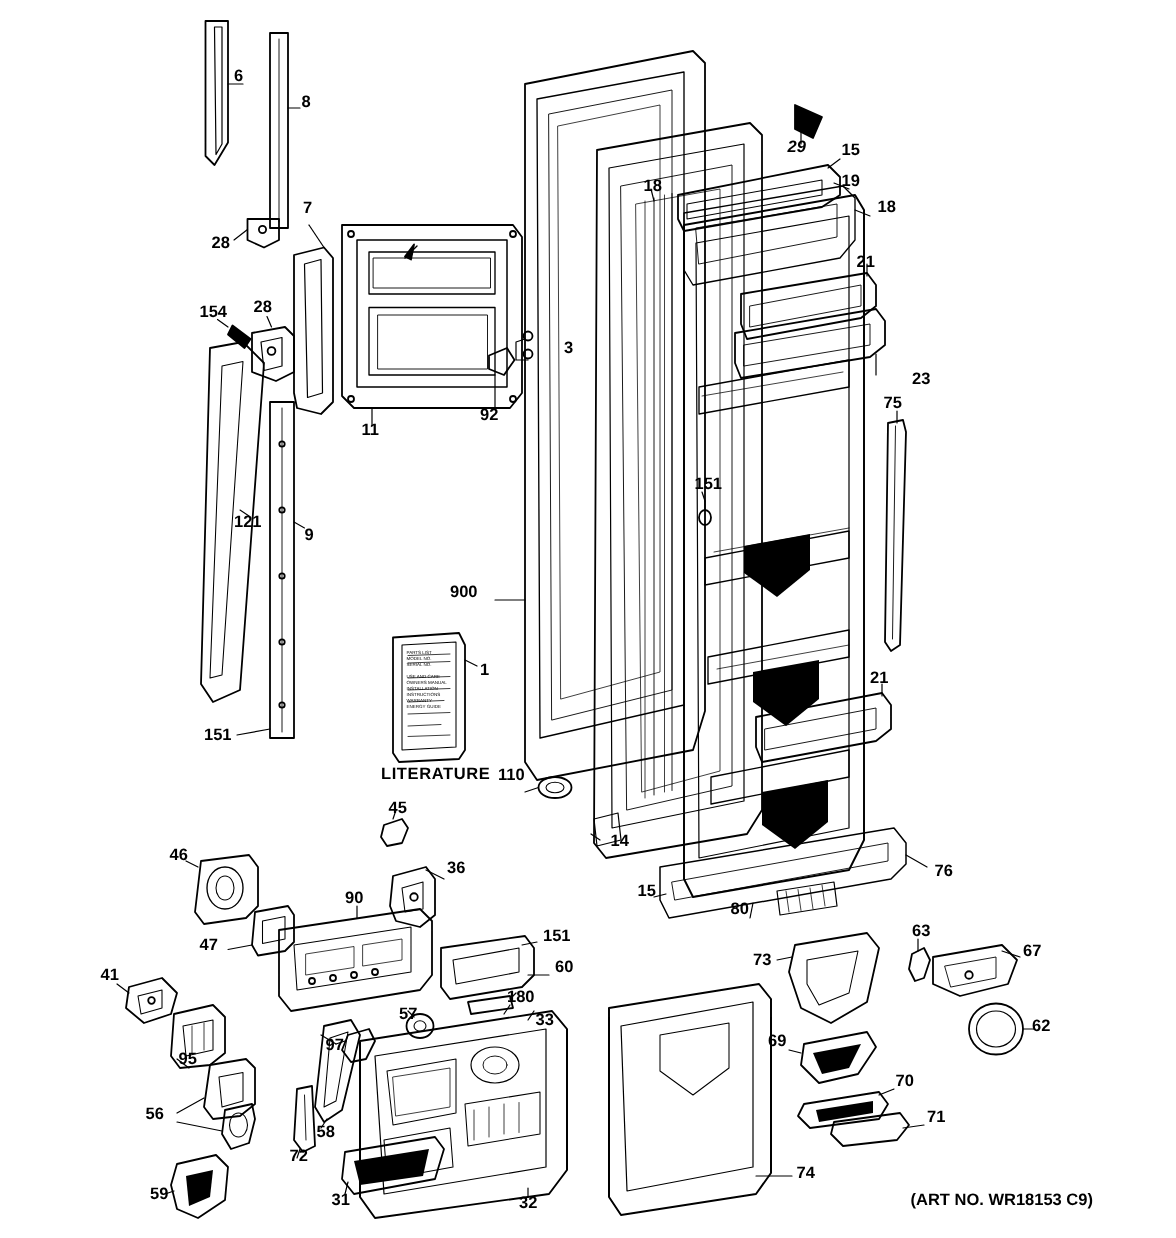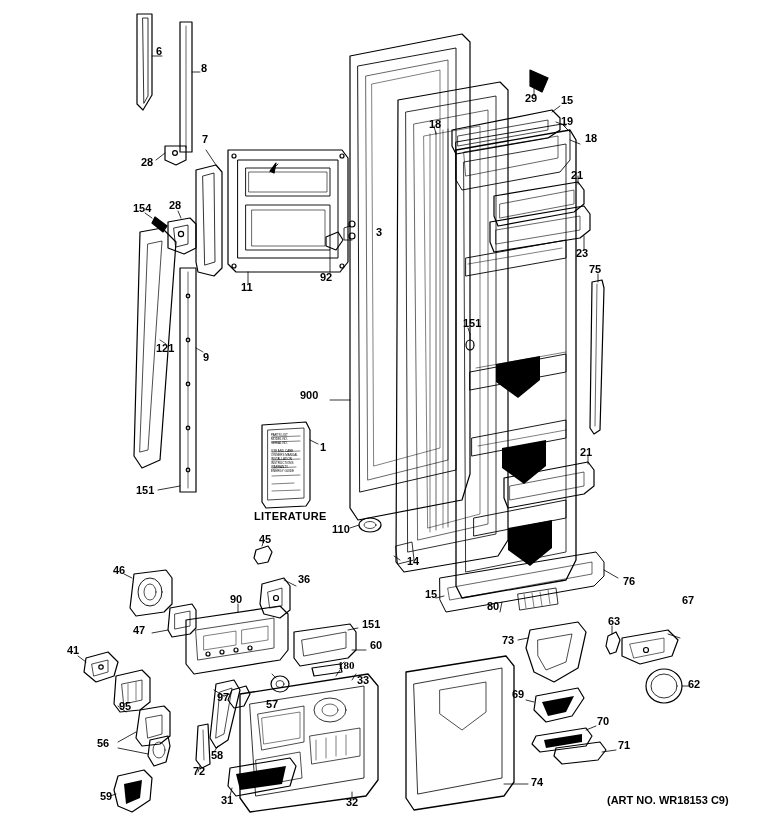--- a/index.html
+++ b/index.html
@@ -463,60 +463,60 @@
   <div class="callout" style="left:156px; top:46px;">6</div>
   <div class="callout" style="left:201px; top:63px;">8</div>
   <div class="callout" style="left:141px; top:157px;">28</div>
   <div class="callout" style="left:202px; top:134px;">7</div>
   <div class="callout" style="left:133px; top:203px;">154</div>
   <div class="callout" style="left:169px; top:200px;">28</div>
   <div class="callout" style="left:241px; top:282px;">11</div>
   <div class="callout" style="left:320px; top:272px;">92</div>
   <div class="callout" style="left:376px; top:227px;">3</div>
   <div class="callout" style="left:429px; top:119px;">18</div>
-  <div class="callout" style="left:525px; top:93px;">29</div>
+  <div class="callout" style="left:525px; top:93px;font-style:italic;">29</div>
   <div class="callout" style="left:561px; top:95px;">15</div>
   <div class="callout" style="left:561px; top:116px;">19</div>
   <div class="callout" style="left:585px; top:133px;">18</div>
   <div class="callout" style="left:571px; top:170px;">21</div>
-  <div class="callout" style="left:576px; top:248px;">23</div>
+  <div class="callout" style="left:608px; top:248px;">23</div>
   <div class="callout" style="left:589px; top:264px;">75</div>
   <div class="callout" style="left:156px; top:343px;">121</div>
   <div class="callout" style="left:203px; top:352px;">9</div>
   <div class="callout" style="left:136px; top:485px;">151</div>
   <div class="callout" style="left:463px; top:318px;">151</div>
   <div class="callout" style="left:300px; top:390px;">900</div>
   <div class="callout" style="left:320px; top:442px;">1</div>
-  <div class="callout" style="left:332px; top:524px;">110</div>
+  <div class="callout" style="left:332px; top:512px;">110</div>
   <div class="callout" style="left:383px; top:556px;margin-left:24px;">14</div>
   <div class="callout" style="left:580px; top:447px;">21</div>
   <div class="callout" style="left:425px; top:589px;">15</div>
   <div class="callout" style="left:487px; top:601px;">80</div>
   <div class="callout" style="left:623px; top:576px;">76</div>
   <div class="callout" style="left:113px; top:565px;">46</div>
   <div class="callout" style="left:133px; top:625px;">47</div>
   <div class="callout" style="left:259px; top:534px;">45</div>
   <div class="callout" style="left:298px; top:574px;">36</div>
   <div class="callout" style="left:230px; top:594px;">90</div>
   <div class="callout" style="left:67px;  top:645px;text-align:right;">41</div>
   <div class="callout" style="left:119px; top:701px;">95</div>
   <div class="callout" style="left:217px; top:692px;">97</div>
-  <div class="callout" style="left:266px; top:671px;margin-top:28px;">57</div>
+  <div class="callout" style="left:266px; top:671px;">57</div>
   <div class="callout" style="left:211px; top:750px;">58</div>
   <div class="callout" style="left:193px; top:766px;">72</div>
   <div class="callout" style="left:97px;  top:738px;">56</div>
   <div class="callout" style="left:100px; top:791px;">59</div>
   <div class="callout" style="left:221px; top:795px;">31</div>
   <div class="callout" style="left:346px; top:797px;">32</div>
   <div class="callout" style="left:357px; top:675px;">33</div>
-  <div class="callout" style="left:338px; top:660px;font-family:Liberation Serif, serif;">180</div>
+  <div class="callout" style="left:338px; top:660px;">180</div>
   <div class="callout" style="left:362px; top:619px;">151</div>
   <div class="callout" style="left:370px; top:640px;">60</div>
   <div class="callout" style="left:531px; top:777px;">74</div>
   <div class="callout" style="left:502px; top:635px;">73</div>
   <div class="callout" style="left:608px; top:616px;">63</div>
-  <div class="callout" style="left:682px; top:595px;">67</div>
+  <div class="callout" style="left:682px; top:629px;">67</div>
   <div class="callout" style="left:688px; top:679px;">62</div>
   <div class="callout" style="left:512px; top:689px;">69</div>
   <div class="callout" style="left:597px; top:716px;">70</div>
   <div class="callout" style="left:618px; top:740px;">71</div>
 
 </div>
 
 </body></html>

